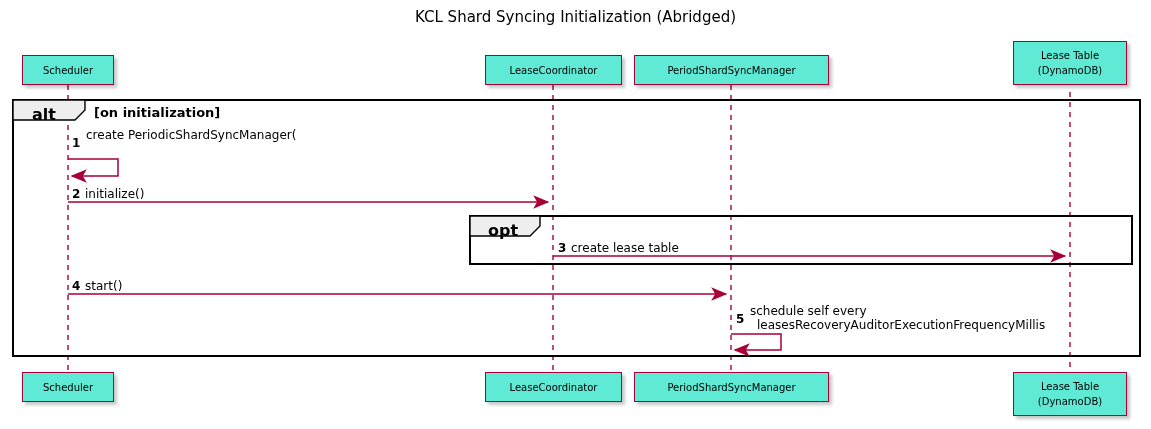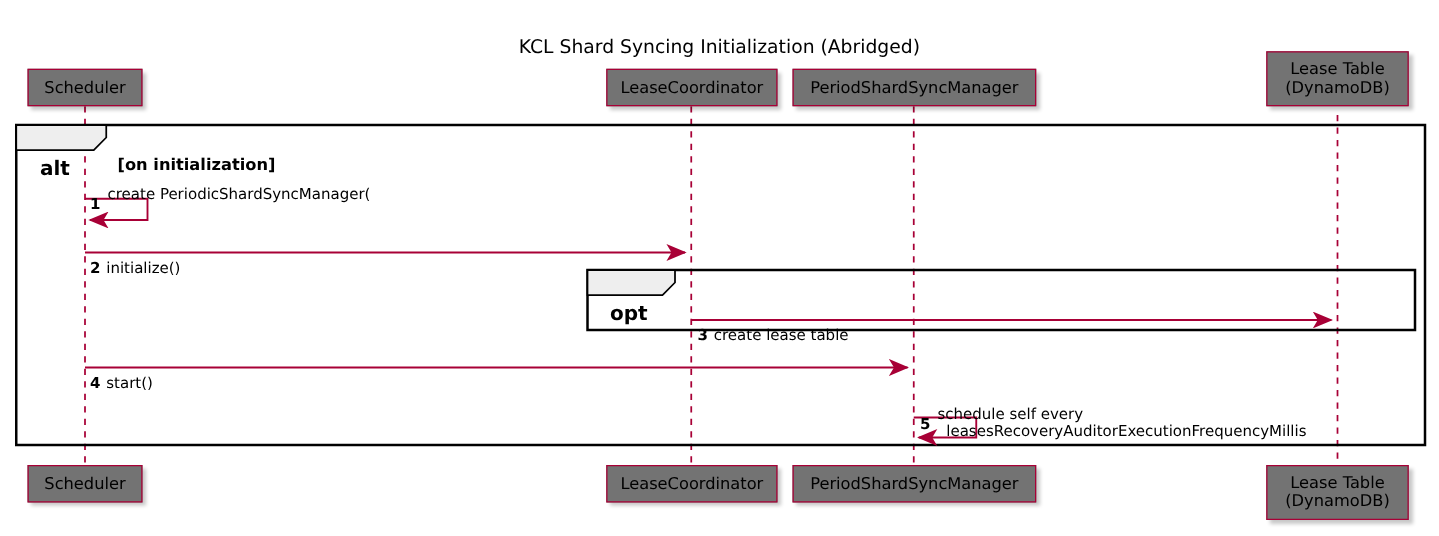--- a/index.html
+++ b/index.html
@@ -23,42 +23,41 @@
     left: 0;
     top: 0;
     width: 1151px;
     height: 429px;
   }
   .txt {
     position: absolute;
     white-space: pre;
     color: #000000;
     font-family: "DejaVu Sans", sans-serif;
-    margin-top: 20px;
   }
   .diagram-title {
     font-size: 15px;
     font-weight: normal;
     text-align: center;
     width: 1151px;
     left: 0;
     top: 8px;
   }
   .participant-box {
     position: absolute;
-    background: #737373;
+    background: #5eead4;
     border: 1.6px solid #A80036;
     box-sizing: border-box;
     box-shadow: 3px 3px 3px rgba(0,0,0,0.22);
     display: flex;
     flex-direction: column;
     align-items: center;
     justify-content: center;
     color: #000000;
-    font-size: 13px;
+    font-size: 10px;
     line-height: 15px;
     text-align: center;
   }
   .participant-box span { display: block; white-space: pre; }
   .frag-label-text {
     font-size: 16px;
     font-weight: bold;
   }
   .frag-guard-text {
     font-size: 13px;

